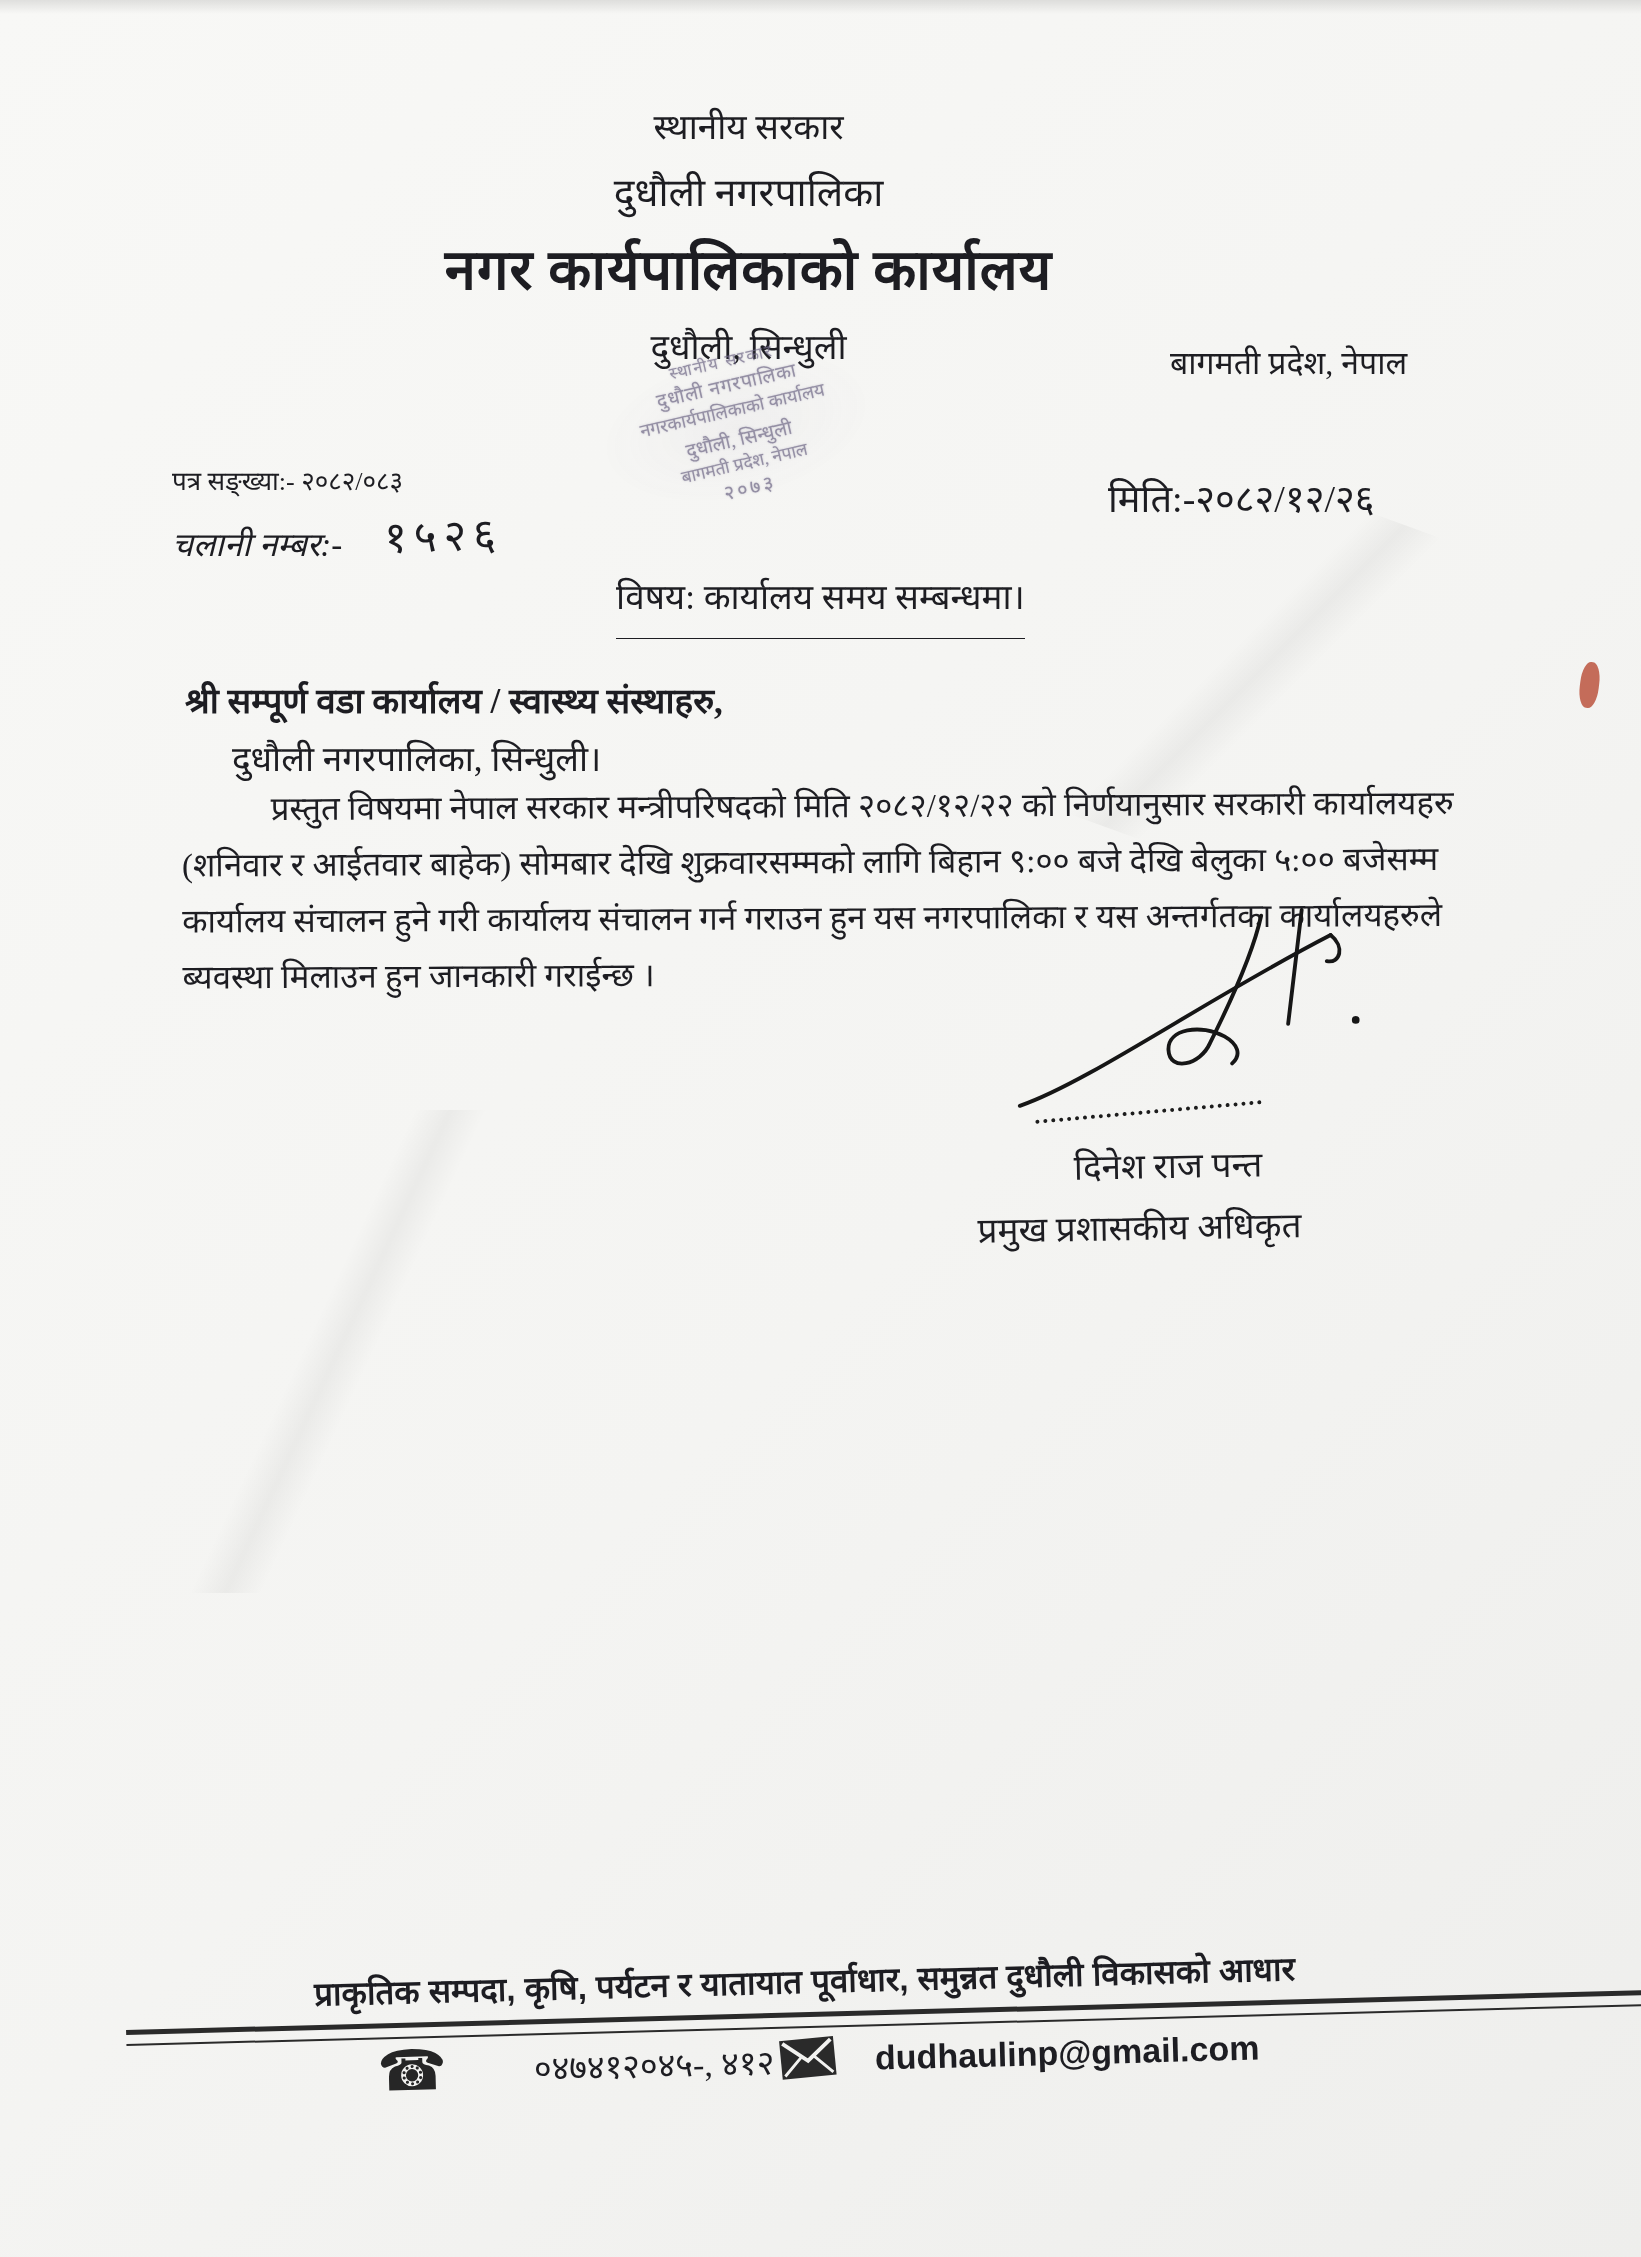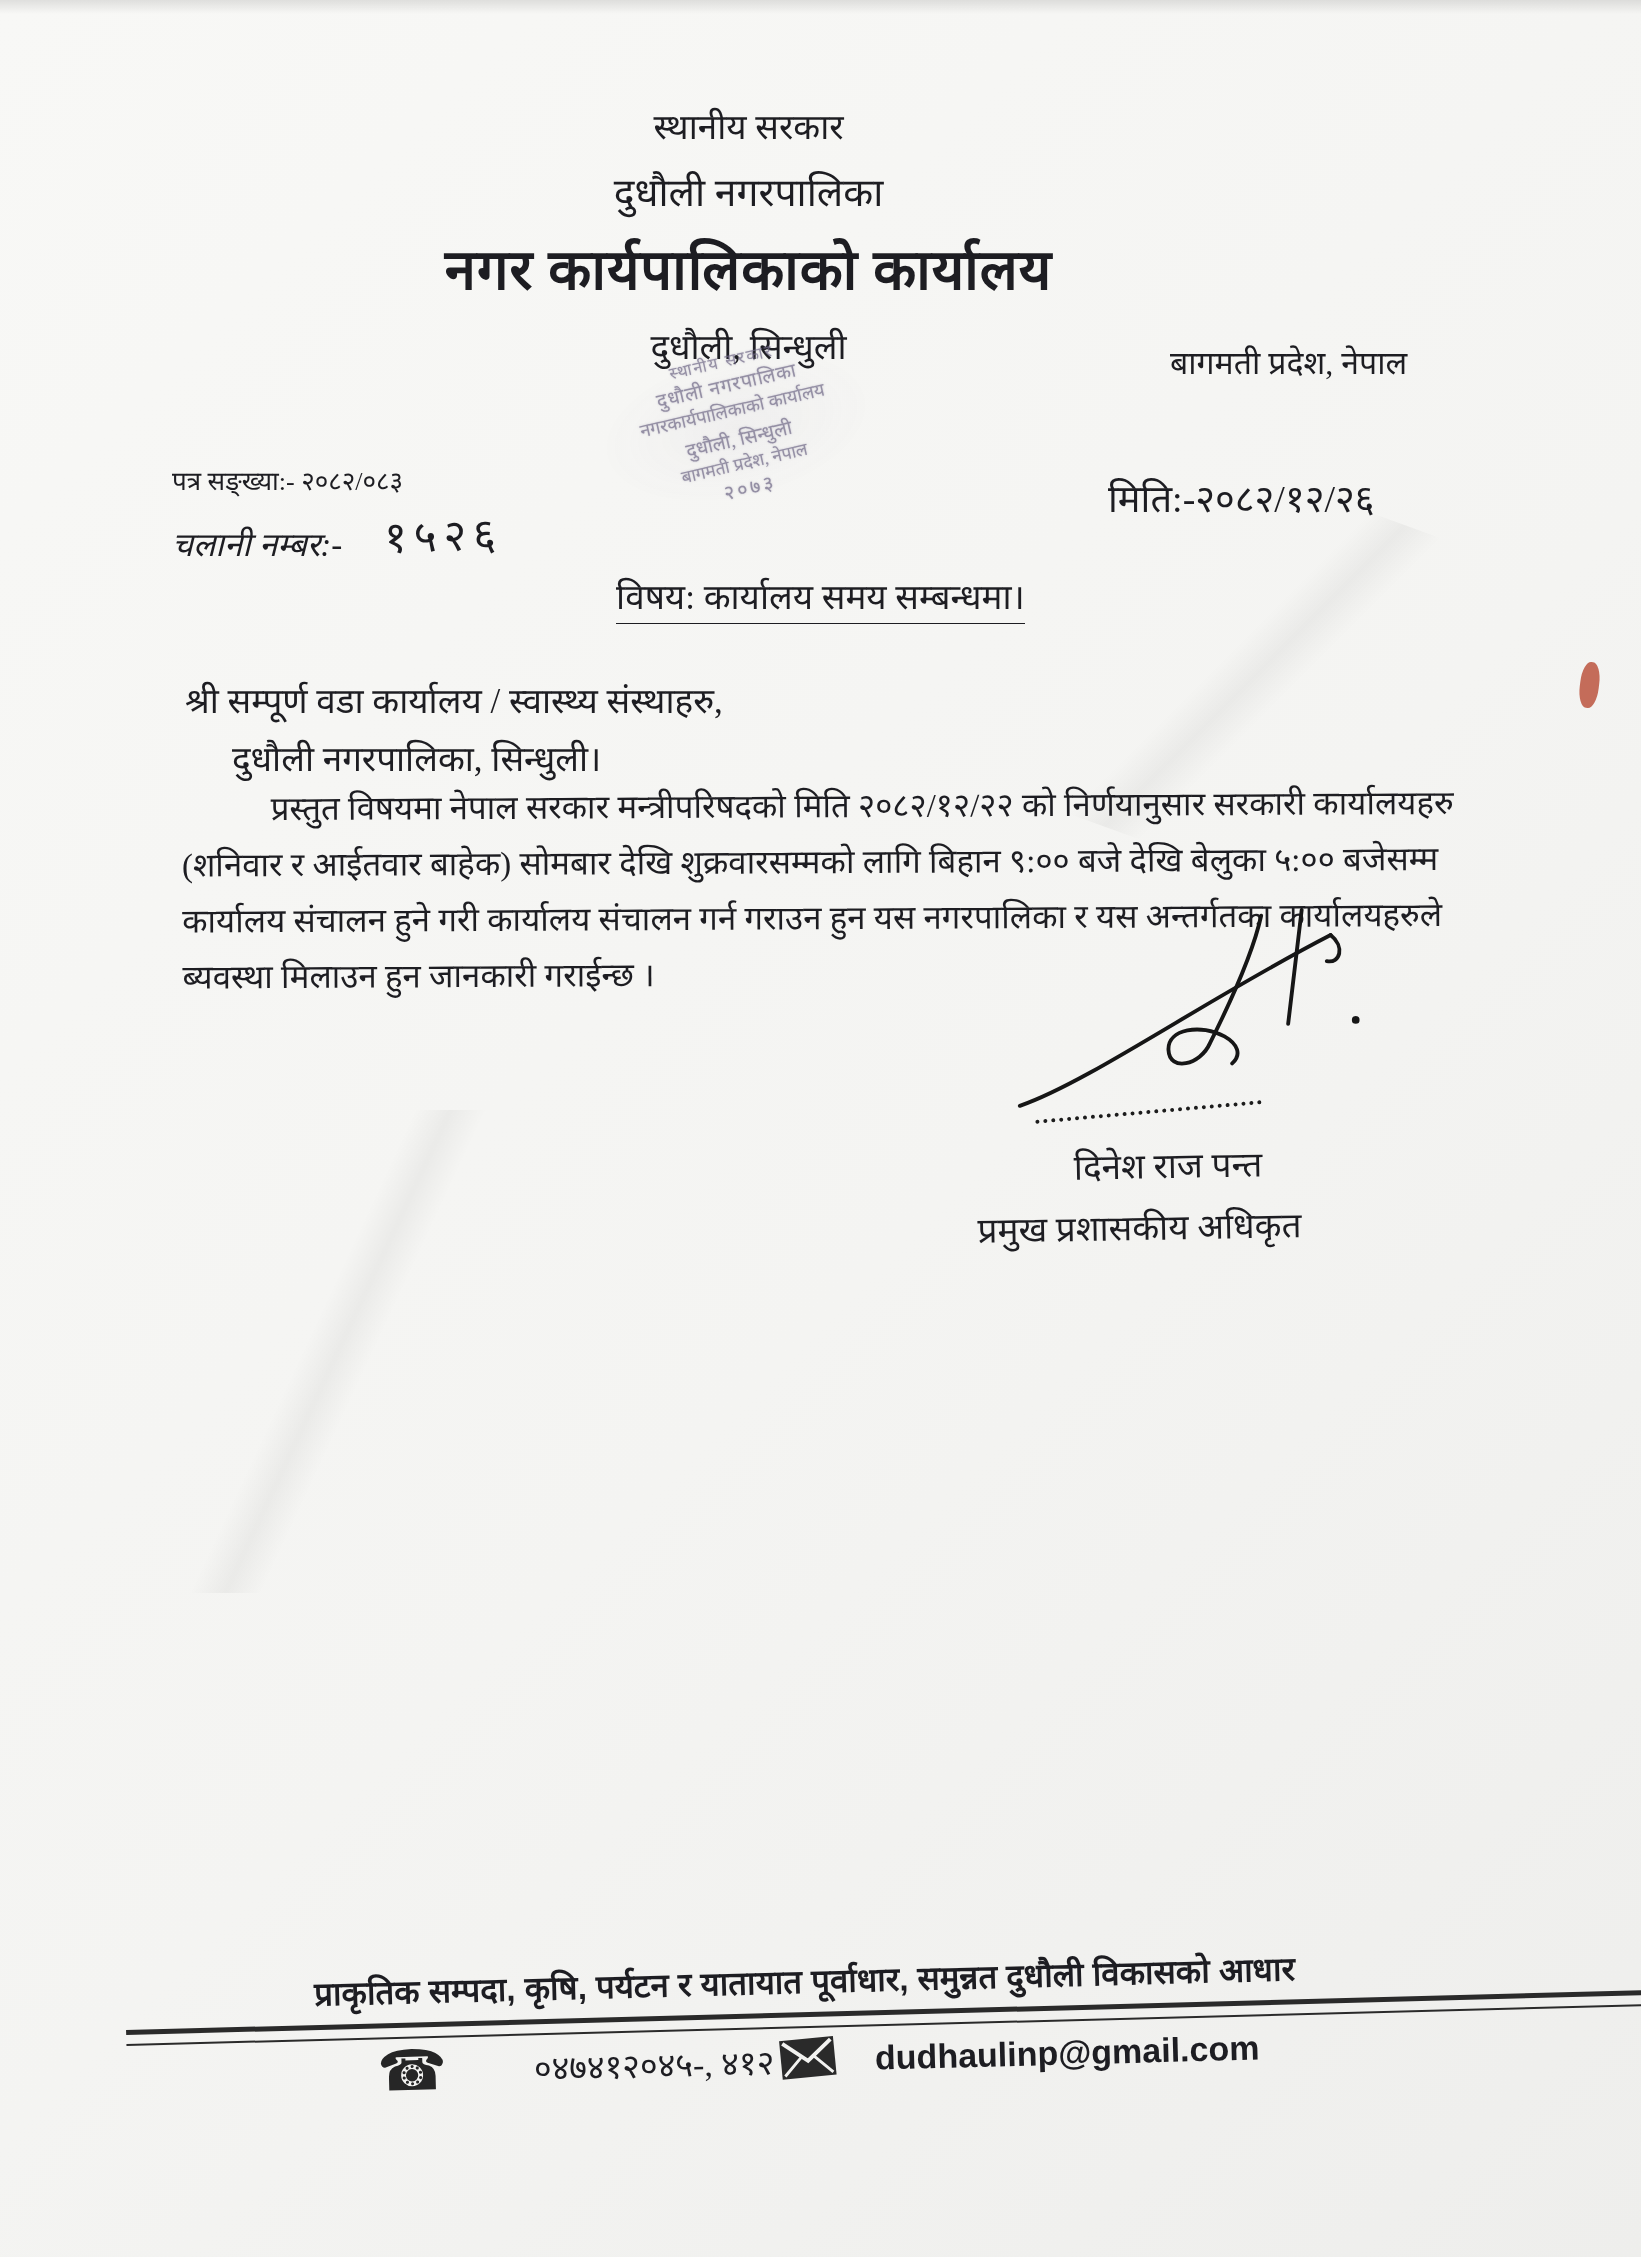--- a/index.html
+++ b/index.html
@@ -59,24 +59,24 @@
     letter-spacing:6.8px;transform:rotate(-2deg);
     font-family:"DejaVu Sans",sans-serif;
   }
   .date-line{left:1108px;top:471px;font-size:38px;}
 
   
   .subject{
     left:531px;top:572px;width:579px;text-align:center;
     font-size:35px;
   }
-  .subject span{border-bottom:1.9px solid #1d1d22;padding-bottom:6px;}
+  .subject span{border-bottom:1.9px solid #1d1d22;padding-bottom:21px;}
 
   
-  .rcpt1{left:185px;top:676px;font-size:35px;}
+  .rcpt1{left:185px;top:676px;font-size:35px;font-weight:bold;}
   .rcpt2{left:232px;top:734px;font-size:35px;}
 
   
   .body-block{left:182px;top:778px;width:1352px;font-size:33px;transform:rotate(-0.3deg);}
   .body-block div{line-height:56px;white-space:nowrap;}
   .indent{text-indent:89px;}
 
   
   .sig-svg{left:1012px;top:908px;}
   .sig-dots{left:1035px;top:1110px;width:227px;border-bottom:4.8px dotted #1c1c1c;transform:rotate(-5deg);}

